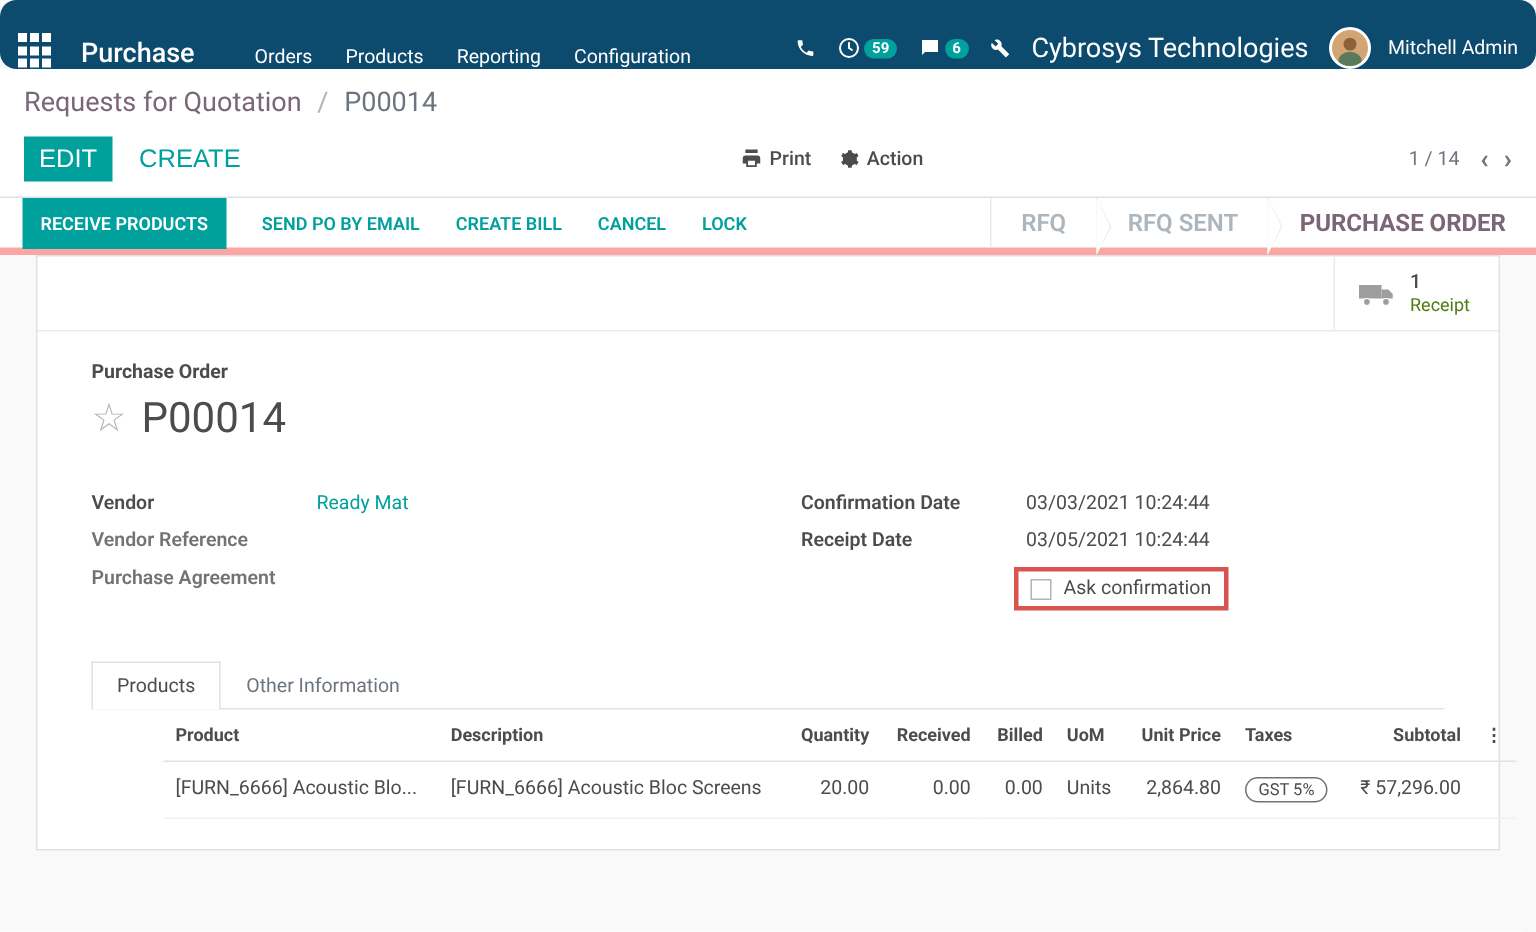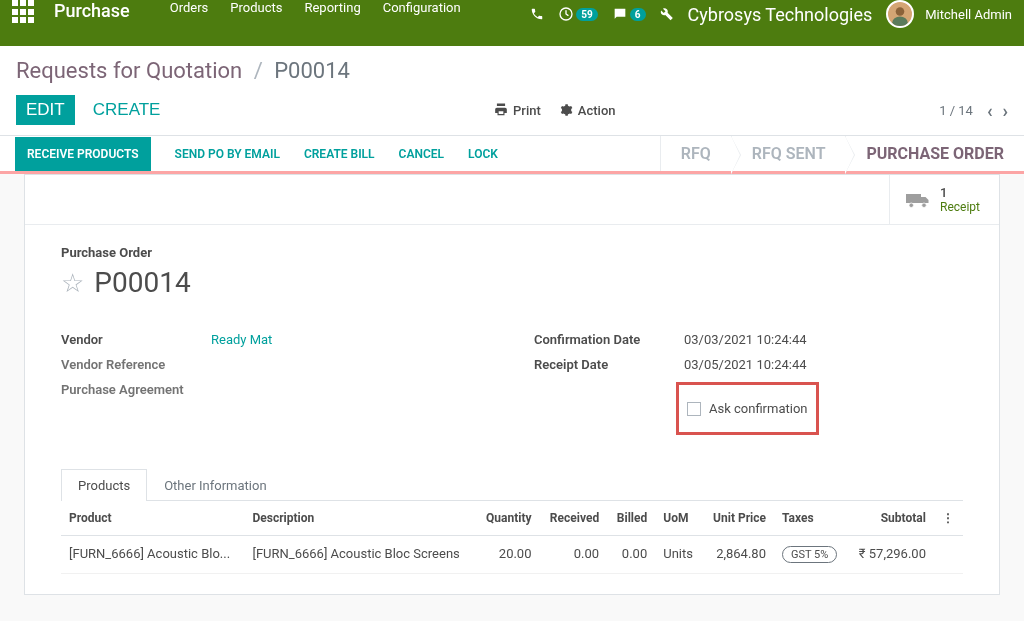--- a/index.html
+++ b/index.html
@@ -1,49 +1,49 @@
 <!DOCTYPE html>
 <html><head>
 <meta charset="utf-8">
 <style>
   * { box-sizing: border-box; margin: 0; padding: 0; }
   body { font-family: -apple-system, BlinkMacSystemFont, "Segoe UI", Roboto, Arial, sans-serif; font-size: 13px; color: #4c4c4c; background: #f9f9f9; width: 1024px; }
   
   
-  .navbar { background: #4d7c0f; height: 46px; display: flex; align-items: flex-start; padding: 0 12px; color: #fff; }
+  .navbar { background: #0c4a6e; height: 46px; display: flex; align-items: flex-end; padding: 0 12px; color: #fff; border-radius: 11px; }
   .navbar .app-icon { width: 24px; height: 24px; display: flex; flex-wrap: wrap; gap: 2px; margin-right: 18px; cursor: pointer; }
   .navbar .app-icon span { width: 6px; height: 6px; background: #fff; display: block; }
   .navbar .brand { font-size: 18px; font-weight: 500; margin-right: 40px; }
   .navbar .menu { display: flex; gap: 22px; flex: 1; }
   .navbar .menu a { color: #fff; text-decoration: none; font-size: 13px; cursor: pointer; }
   .navbar .right { display: flex; align-items: center; gap: 14px; }
   .navbar .icon-btn { position: relative; cursor: pointer; color: #fff; display: flex; align-items: center; }
   .navbar .badge { background: #00A09D; color: #fff; font-size: 10px; padding: 1px 5px; border-radius: 8px; font-weight: 700; margin-left: 2px; }
   .navbar .company { color: #fff; font-size: 18px; }
   .navbar .user { display: flex; align-items: center; gap: 11px; cursor: pointer; }
   .navbar .avatar { width: 28px; height: 28px; border-radius: 50%; background: #e6c9a8; border: 2px solid #fff; display: flex; align-items: center; justify-content: center; overflow: hidden; }
   
   
   .control-panel { background: #fff; border-bottom: 1px solid #dee2e6; padding: 12px 16px 0 16px; }
-  .breadcrumb { font-size: 22px; color: #7C6576; margin-bottom: 12px; }
+  .breadcrumb { font-size: 18px; color: #7C6576; margin-bottom: 12px; }
   .breadcrumb .sep { color: #adb5bd; margin: 0 6px; }
   .breadcrumb .current { color: #6c757d; }
   .control-row { display: flex; align-items: center; justify-content: space-between; padding-bottom: 10px; }
   .control-left { display: flex; align-items: center; gap: 8px; }
   .btn { padding: 5px 10px; border: none; cursor: pointer; font-size: 17px; text-transform: uppercase; font-weight: 500; }
   .btn-primary { background: #00A09D; color: #fff; }
   .btn-link { background: transparent; color: #00A09D; }
   .control-center { display: flex; align-items: center; gap: 18px; color: #4c4c4c; }
   .control-center .act { display: flex; align-items: center; gap: 5px; cursor: pointer; font-weight: 500; }
   .control-right { display: flex; align-items: center; gap: 14px; color: #6c757d; }
   .pager-arrows { display: flex; gap: 10px; font-size: 18px; font-weight: bold; }
   .pager-arrows span { cursor: pointer; color: #6c757d; }
   
   
-  .statusbar { background: #fff; border-bottom: 3px solid #fca5a5; display: flex; align-items: stretch; height: 38px; padding-left: 16px; }
+  .statusbar { background: #fff; border-bottom: 5px solid #fca5a5; display: flex; align-items: stretch; height: 38px; padding-left: 16px; }
   .statusbar .actions { display: flex; align-items: center; gap: 24px; }
   .statusbar .actions .sbtn { color: #00A09D; font-weight: 600; font-size: 12px; cursor: pointer; text-transform: uppercase; }
   .statusbar .actions .sbtn.primary { background: #00A09D; color: #fff; padding: 10px 12px; margin-left: -1px; }
   .statusbar .stages { margin-left: auto; display: flex; align-items: stretch; }
   .stage { position: relative; padding: 0 20px; display: flex; align-items: center; font-size: 16px; font-weight: 600; color: #adb5bd; border-left: 1px solid #e9ecef; }
   .stage::after { content: ""; position: absolute; right: -9px; top: 0; width: 0; height: 0; border-top: 19px solid transparent; border-bottom: 19px solid transparent; border-left: 9px solid #fff; z-index: 2; }
   .stage::before { content: ""; position: absolute; right: -10px; top: 0; width: 0; height: 0; border-top: 19px solid transparent; border-bottom: 19px solid transparent; border-left: 10px solid #e9ecef; z-index: 1; }
   .stage.active { color: #7C6576; font-weight: 700; }
   .stage:last-child::after, .stage:last-child::before { display: none; }
   
@@ -63,30 +63,30 @@
   .title-name .star { color: #adb5bd; font-size: 26px; cursor: pointer; }
   .title-name h1 { font-size: 28px; font-weight: 400; color: #4c4c4c; }
   
   .fields-grid { display: flex; gap: 44px; margin-bottom: 28px; margin-top: 28px; }
   .fields-col { flex: 1; }
   .field-row { display: flex; padding: 5px 0; align-items: center; }
   .field-label { width: 150px; color: #737373; font-weight: 600; font-size: 13px; }
   .field-label.strong { color: #4c4c4c; }
   .field-value { color: #4c4c4c; }
   .field-value.link { color: #00A09D; cursor: pointer; }
-  .highlight-box { border: 3px solid #d9534f; padding: 16px 8px; display: inline-flex; align-items: center; gap: 8px; margin-left: -8px; }
+  .highlight-box { border: 3px solid #d9534f; padding: 4px 8px; display: inline-flex; align-items: center; gap: 8px; margin-left: -8px; }
   .checkbox { width: 14px; height: 14px; border: 1px solid #adb5bd; display: inline-block; background: #fff; }
   
   
   .tabs { display: flex; border-bottom: 1px solid #dee2e6; }
   .tab { padding: 8px 16px; cursor: pointer; color: #6c757d; border: 1px solid transparent; border-bottom: none; position: relative; top: 1px; }
   .tab.active { border-color: #dee2e6; background: #fff; color: #4c4c4c; }
   
   
-  .table { width: 100%; border-collapse: collapse; }
+  .table { width: 100%; border-collapse: collapse; margin-left: 48px; }
   .table th { text-align: left; padding: 10px 8px; font-weight: 700; font-size: 12px; color: #4c4c4c; border-bottom: 1px solid #dee2e6; }
   .table th.num, .table td.num { text-align: right; }
   .table td { padding: 10px 8px; font-size: 13px; color: #4c4c4c; border-bottom: 1px solid #f1f1f1; vertical-align: top; }
   .tax-pill { border: 1px solid #6c757d; border-radius: 10px; padding: 1px 8px; font-size: 11px; display: inline-block; }
   .kebab { color: #6c757d; cursor: pointer; }
   
   svg { display: block; }
 </style>
 </head>
 <body>

